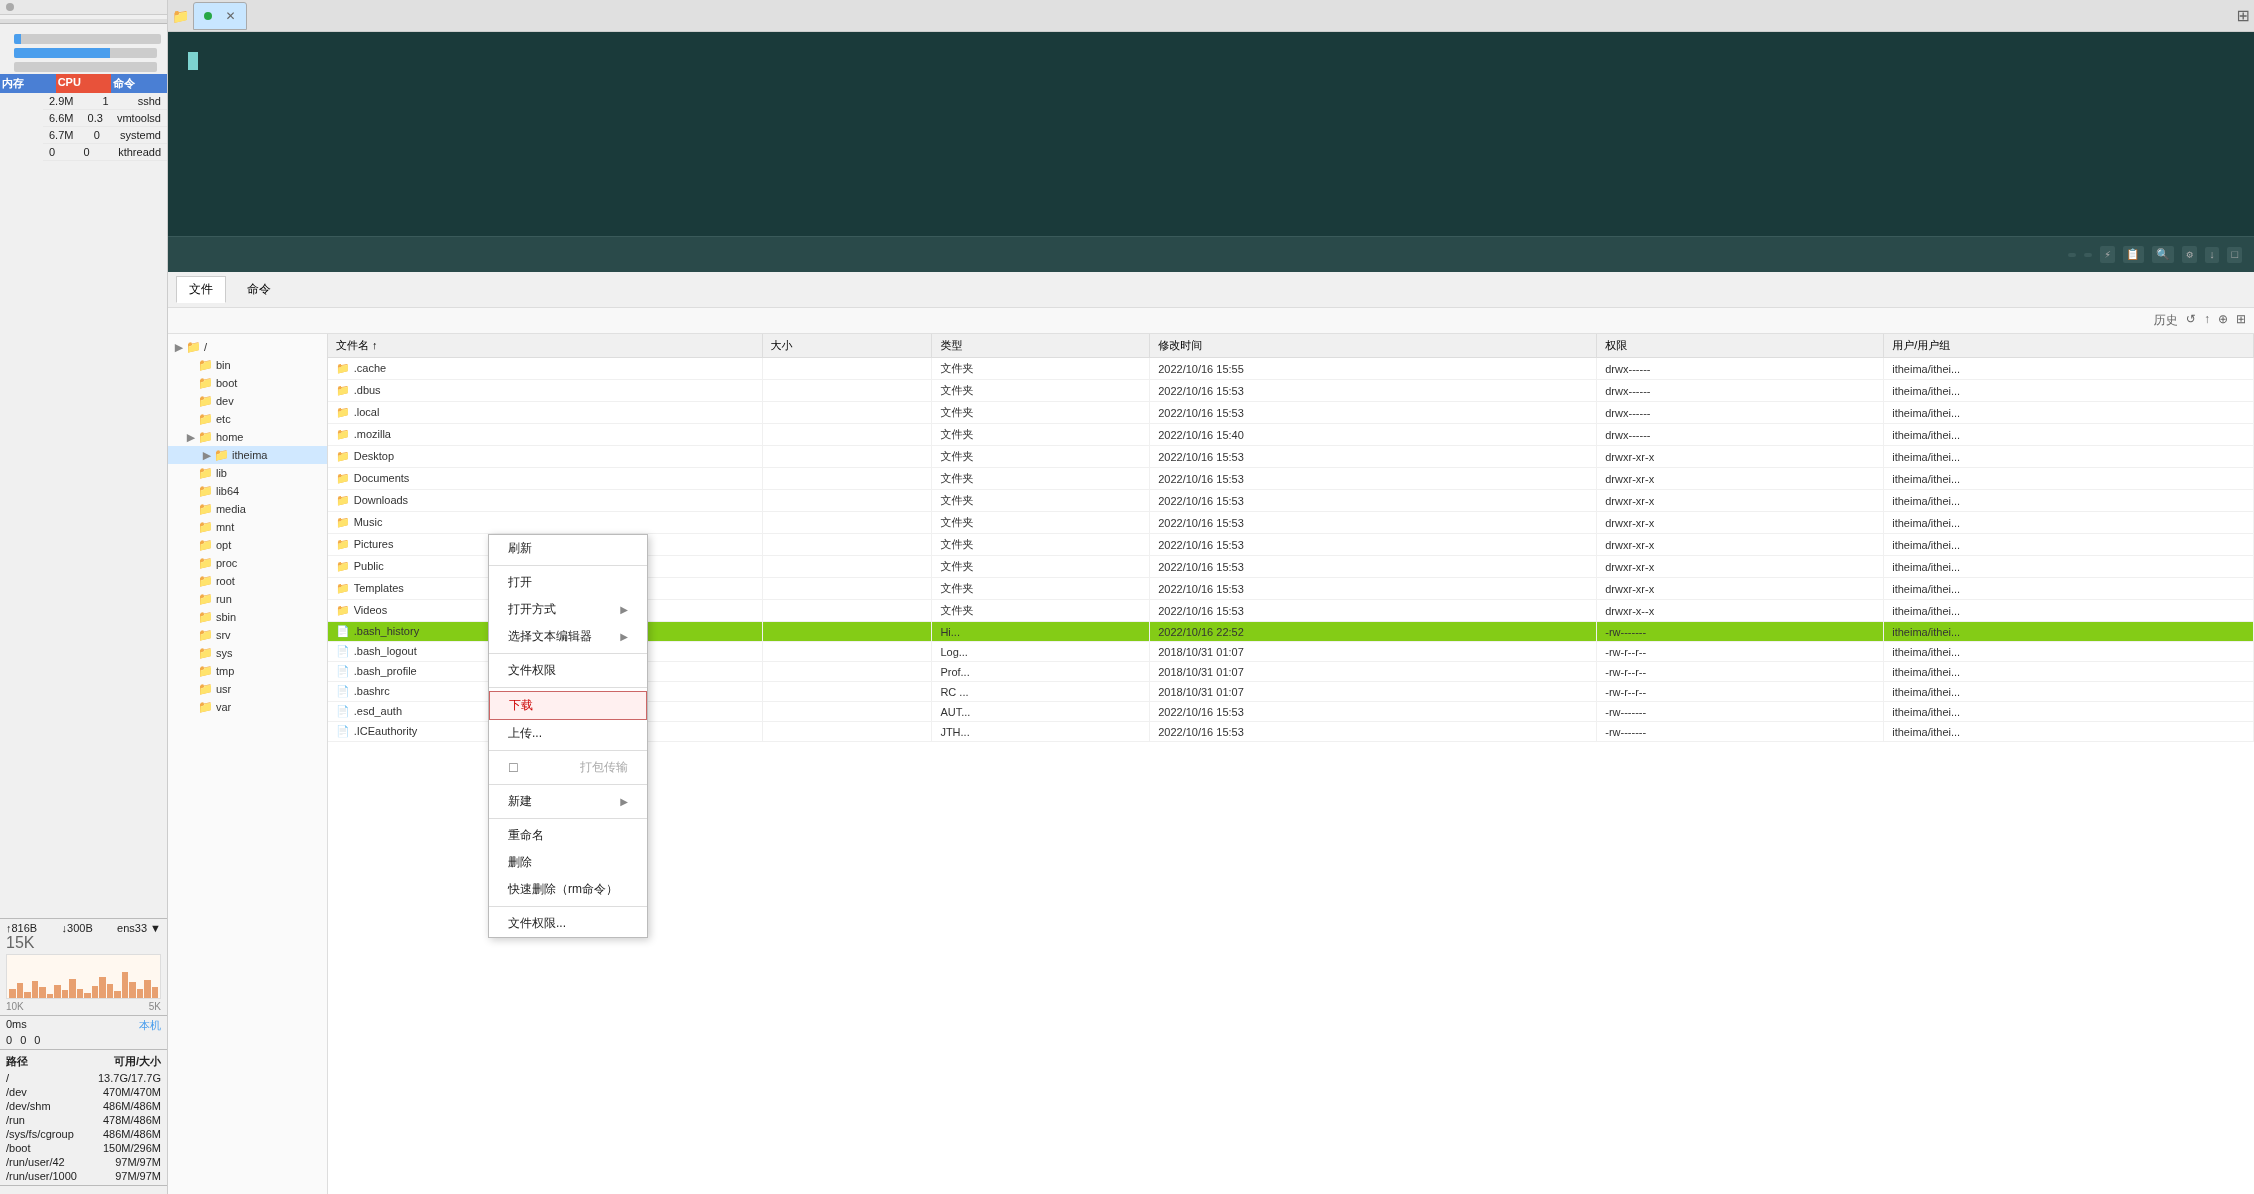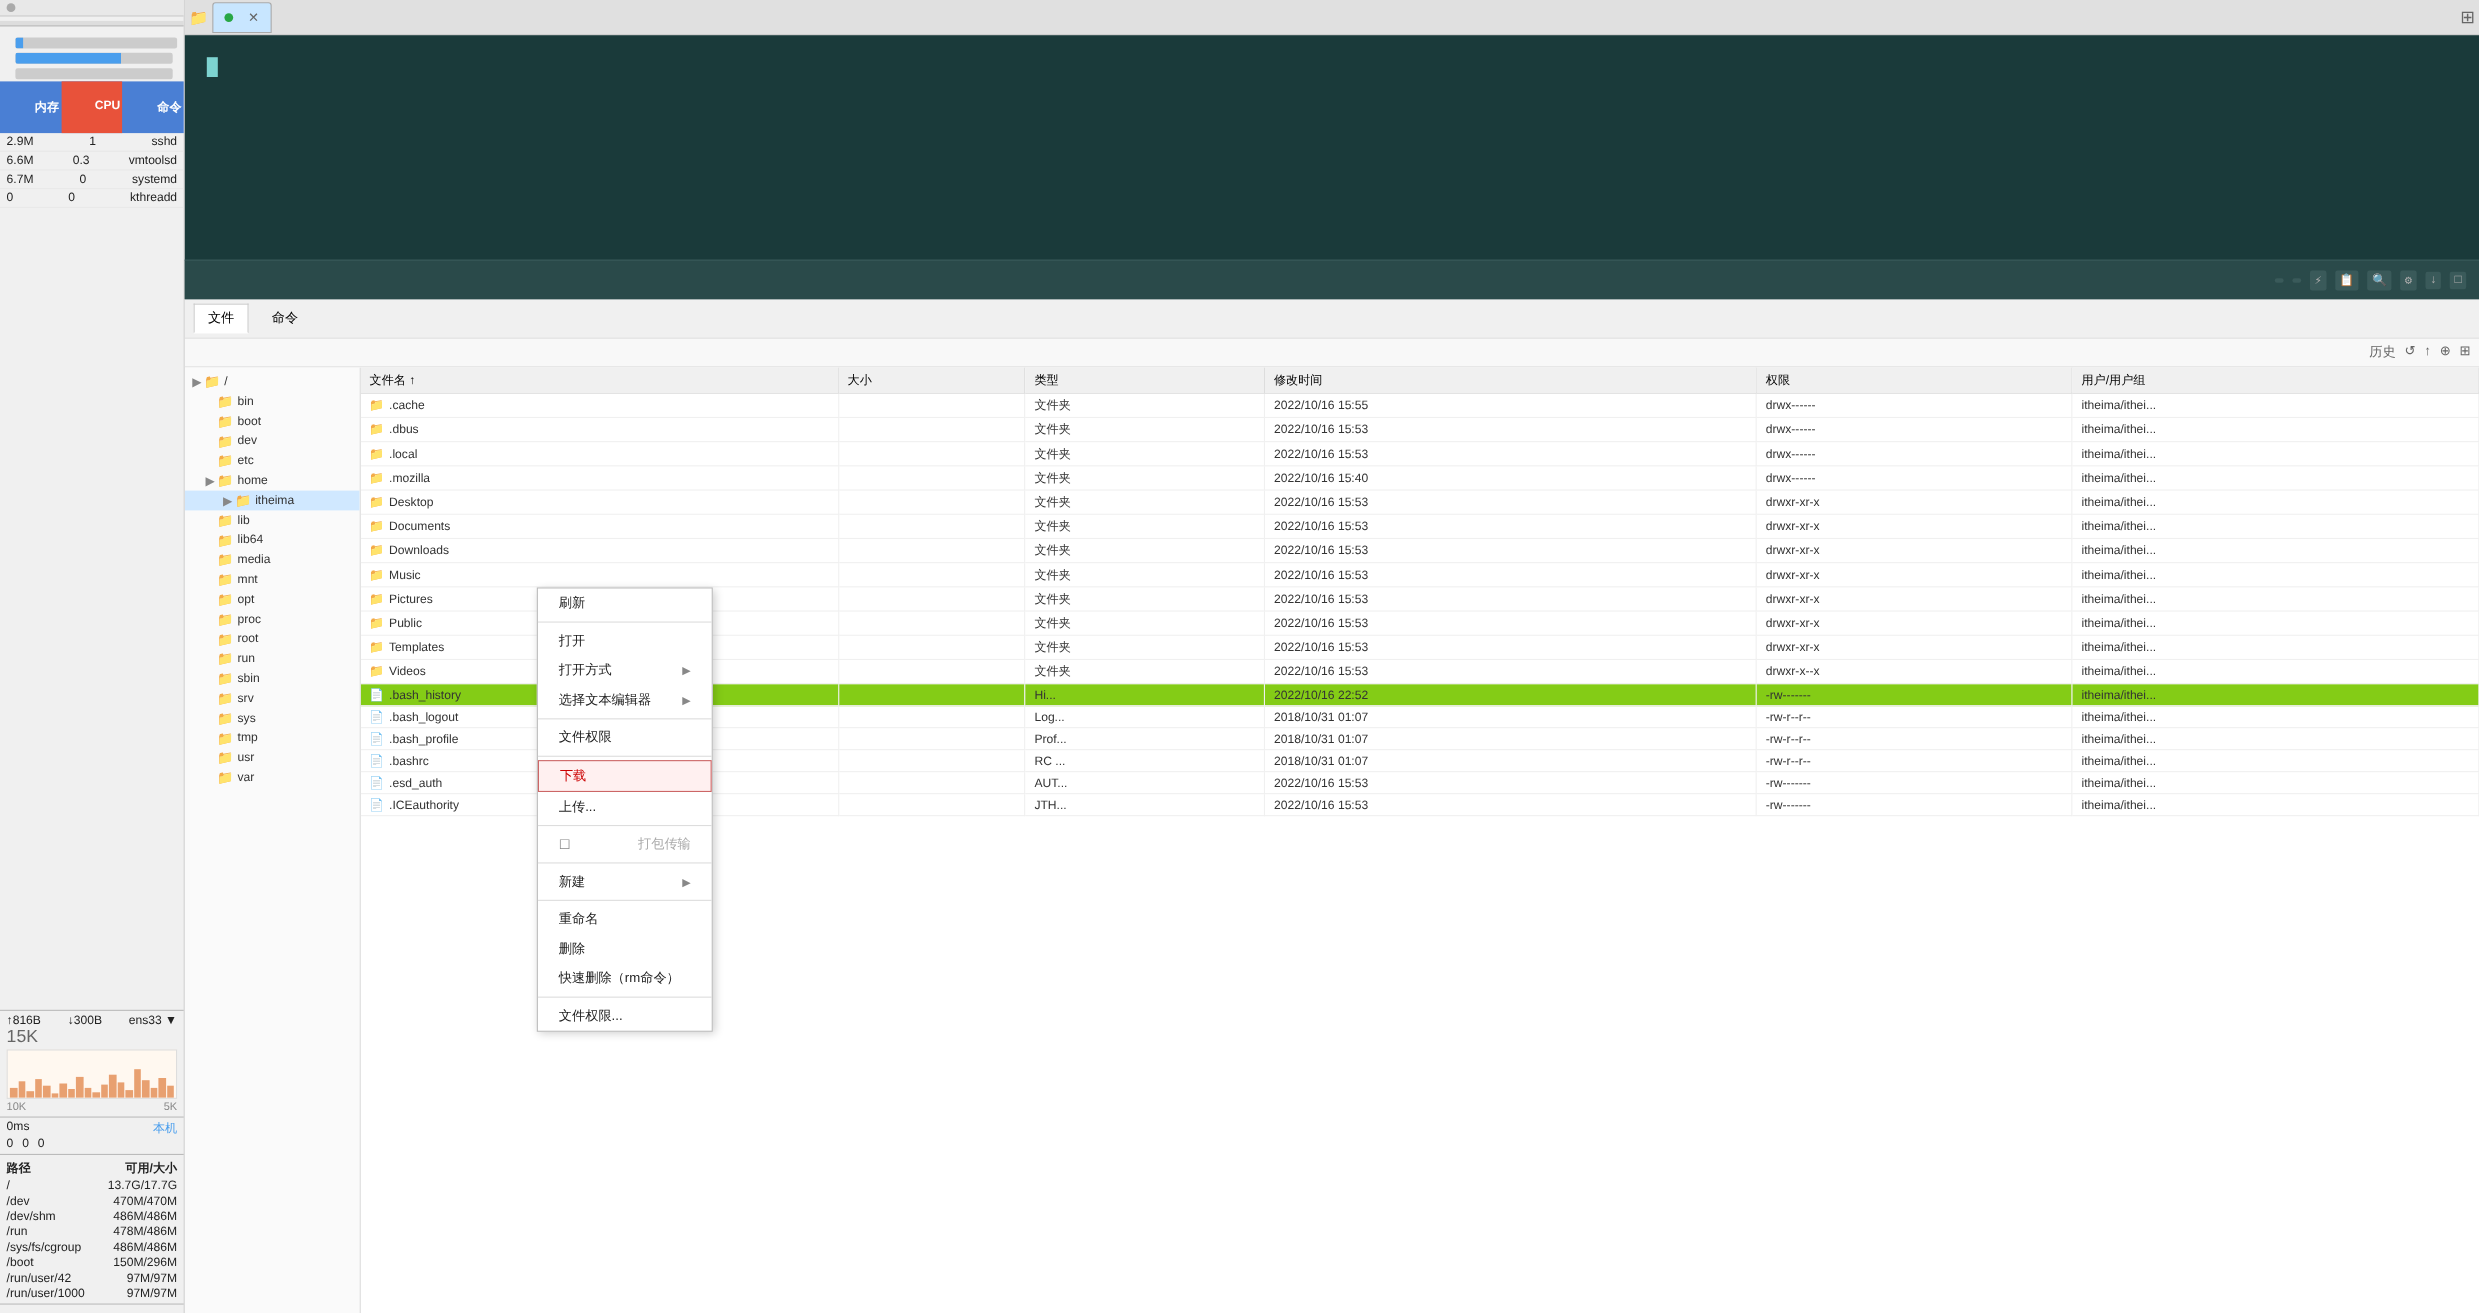--- a/index.html
+++ b/index.html
@@ -62,30 +62,31 @@
     }
     .tabs-row {
       display: flex;
       background: #4a7fd4;
       color: white;
       font-weight: bold;
       font-size: 11px;
     }
     .tabs-row .tab {
       flex: 1;
-      text-align: right;
-      padding: 16px 2px;
+      text-align: left;
+      padding: 2px 2px;
       cursor: pointer;
     }
     .tabs-row .tab.active {
       background: #e8523a;
     }
     .process-list {
       flex: 1;
       overflow: hidden;
+      padding-left: 43px;
     }
     .process-item {
       display: flex;
       justify-content: space-between;
       padding: 2px 6px;
       font-size: 11px;
       border-bottom: 1px solid #e8e8e8;
     }
     .process-item span { font-size: 11px; }
     .net-section {

